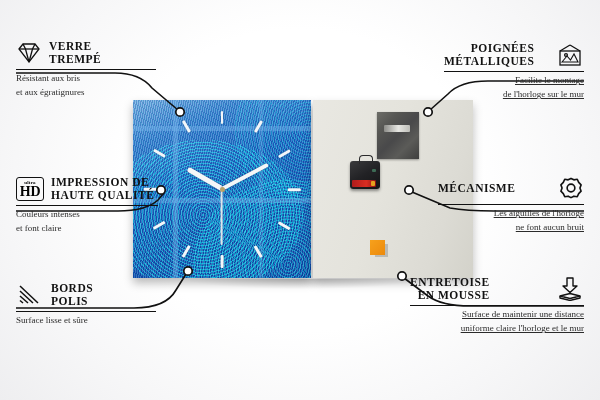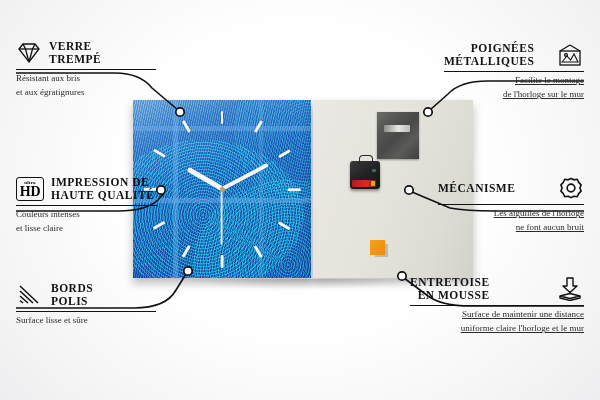--- a/index.html
+++ b/index.html
@@ -185,21 +185,21 @@
         <span style="font-size:5px;font-weight:bold;letter-spacing:.2px;">ultra</span>
         <span style="font-size:14px;font-weight:bold;letter-spacing:-.3px;">HD</span>
       </div>
       <div>
         <div class="title">IMPRESSION DE</div>
         <div class="title">HAUTE QUALITÉ</div>
       </div>
     </div>
     <div class="rule"></div>
     <div class="desc">Couleurs intenses</div>
-    <div class="desc">et lisse claire</div>
+    <div class="desc">et font claire</div>
   </div>
 
   <div class="callout left" style="left:16px;top:282px;width:140px;">
     <div class="head">
       <svg class="icon" width="28" height="22" viewBox="0 0 28 22">
         <g stroke="#111" stroke-width="1.5" fill="none">
           <path d="M4 2 L22 19"></path>
             <path d="M4 7 L17 19"></path>
             <path d="M4 12 L12 19"></path>
             <path d="M4 16.5 L7 19"></path>

